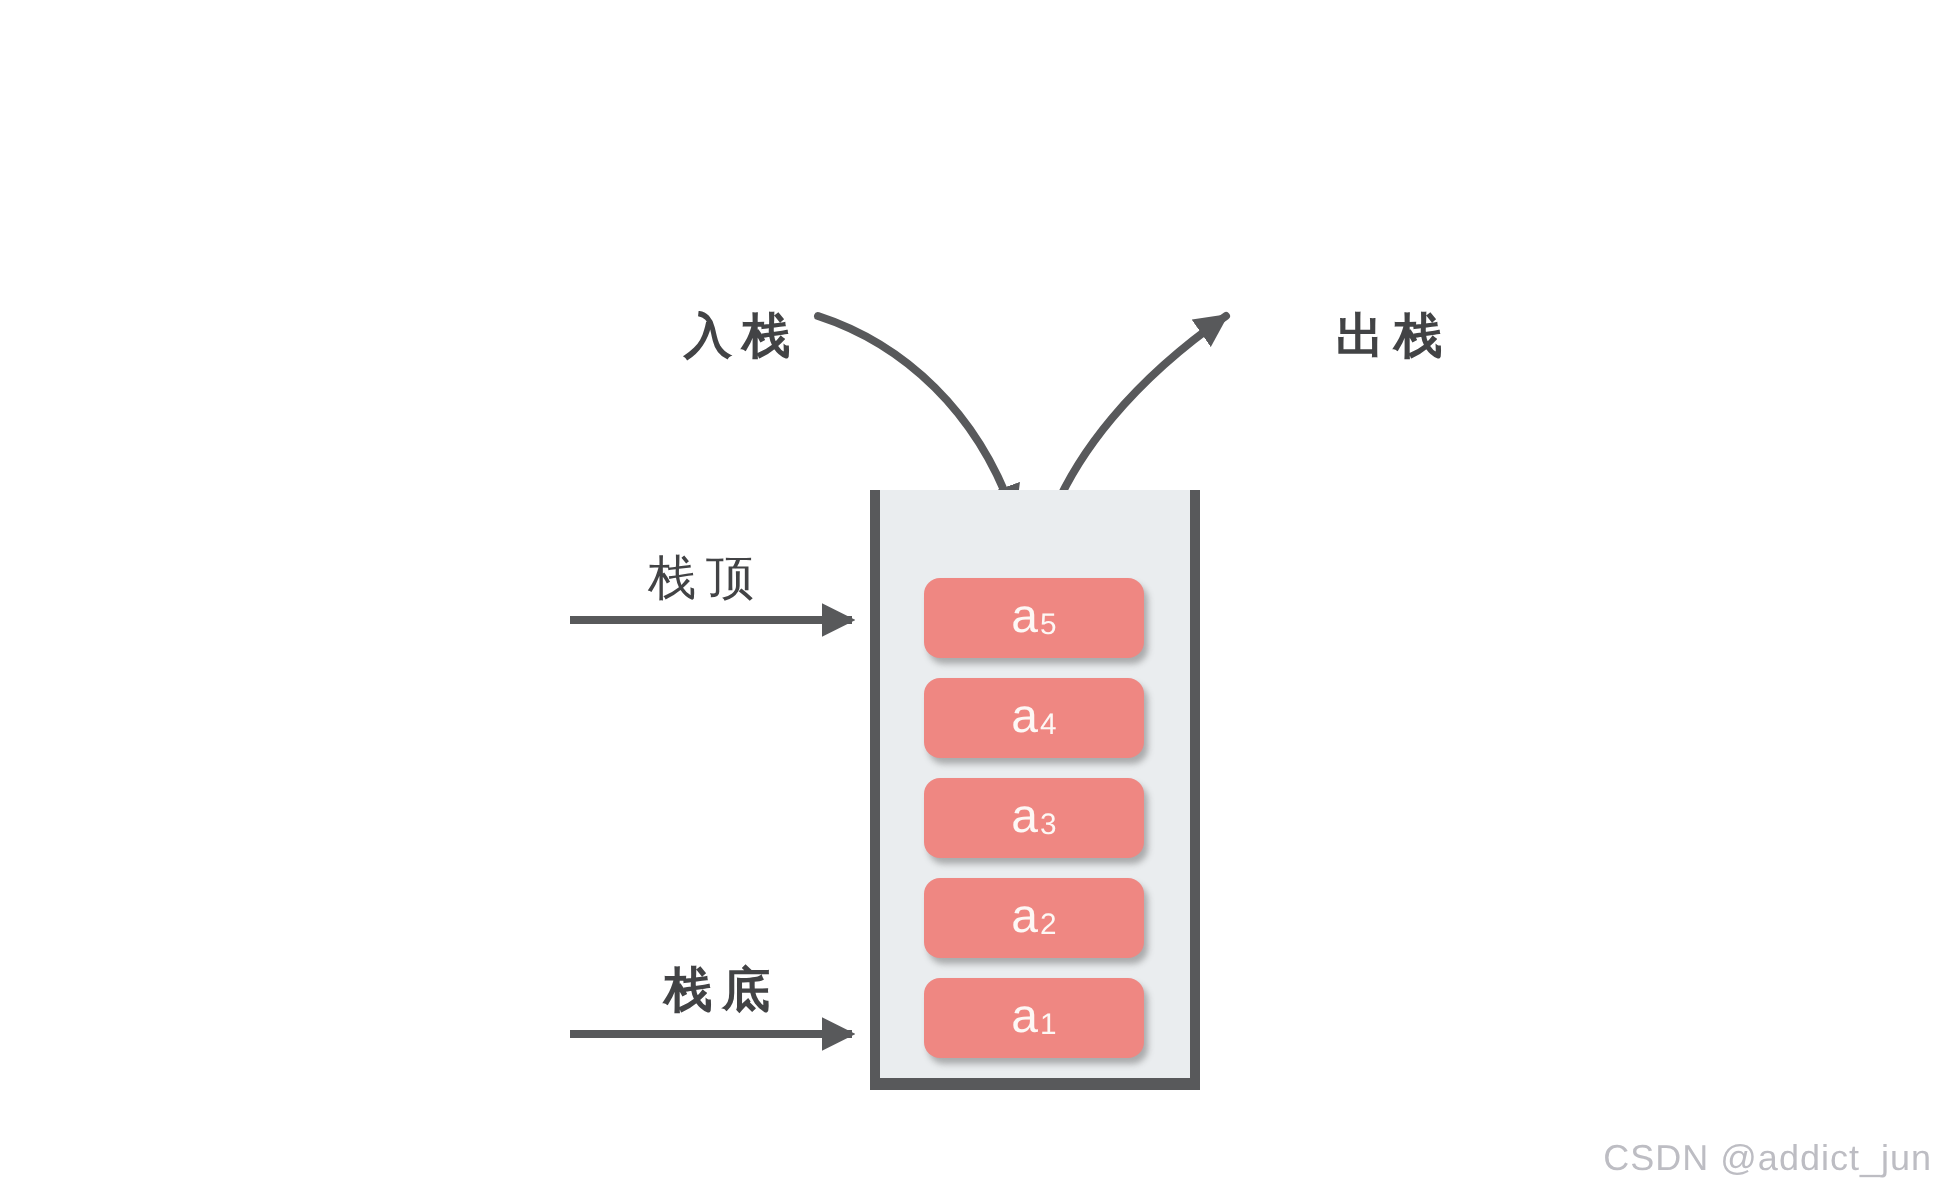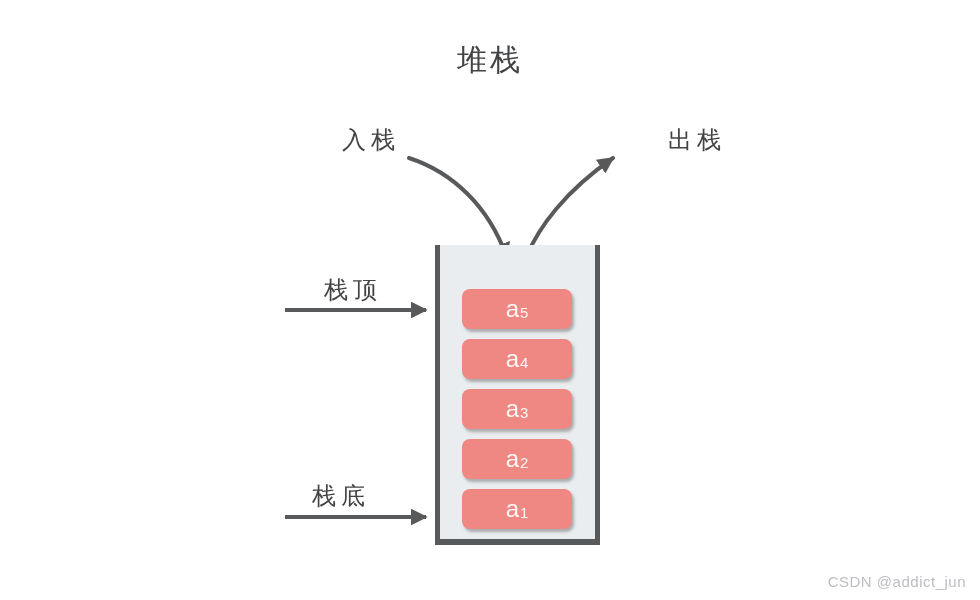--- a/index.html
+++ b/index.html
@@ -23,39 +23,40 @@
   .title{
     position:absolute;left:0;right:0;top:43px;
     text-align:center;
     font-size:30px;font-weight:500;
     letter-spacing:3px;
     color:var(--text);
     line-height:1.1;
   }
   .io-label{
     position:absolute;
-    font-size:24px;font-weight:400;
+    font-size:24px;font-weight:700;
     letter-spacing:5px;
     color:var(--text);
     line-height:1;
     white-space:nowrap;
+    margin-top:29px;
   }
   .push-label{left:342px;top:128px;}
   .pop-label{left:668px;top:128px;}
   .ptr-label{
     position:absolute;
     font-size:24px;font-weight:400;
     letter-spacing:5px;
     color:var(--text);
     line-height:1;
     white-space:nowrap;
     text-align:right;
   }
   .top-label{left:324px;top:278px;}
-  .bottom-label{left:312px;top:484px;}
+  .bottom-label{left:332px;top:484px;font-weight:bold;}
   .stack-container{
     position:absolute;
     left:435px;top:245px;
     width:165px;height:300px;
     box-sizing:border-box;
     background:var(--container-fill);
     border-left:5px solid var(--container-border);
     border-right:5px solid var(--container-border);
     border-bottom:6px solid var(--container-border);
   }
@@ -89,31 +90,30 @@
   }
   .arrows path,.arrows line{
     stroke:var(--arrow);
     stroke-width:4;
     fill:none;
   }
   .arrows .head{fill:var(--arrow);stroke:none;}
   .watermark{
     position:absolute;
     right:14px;bottom:10px;
-    font-size:15px;
+    font-size:18px;
     color:var(--watermark);
     letter-spacing:0.5px;
   }
 </style>
 </head>
 <body>
 
 <div class="canvas">
 
-  <div class="title">堆栈</div>
 
   <div class="io-label push-label">入栈</div>
   <div class="io-label pop-label">出栈</div>
 
   <div class="ptr-label top-label">栈顶</div>
   <div class="ptr-label bottom-label">栈底</div>
 
   <svg class="arrows" viewBox="0 0 980 600" xmlns="http://www.w3.org/2000/svg">
     <defs>
       <marker id="ah" viewBox="0 0 10 10" refX="9" refY="5" markerWidth="4.2" markerHeight="4.2" orient="auto">

